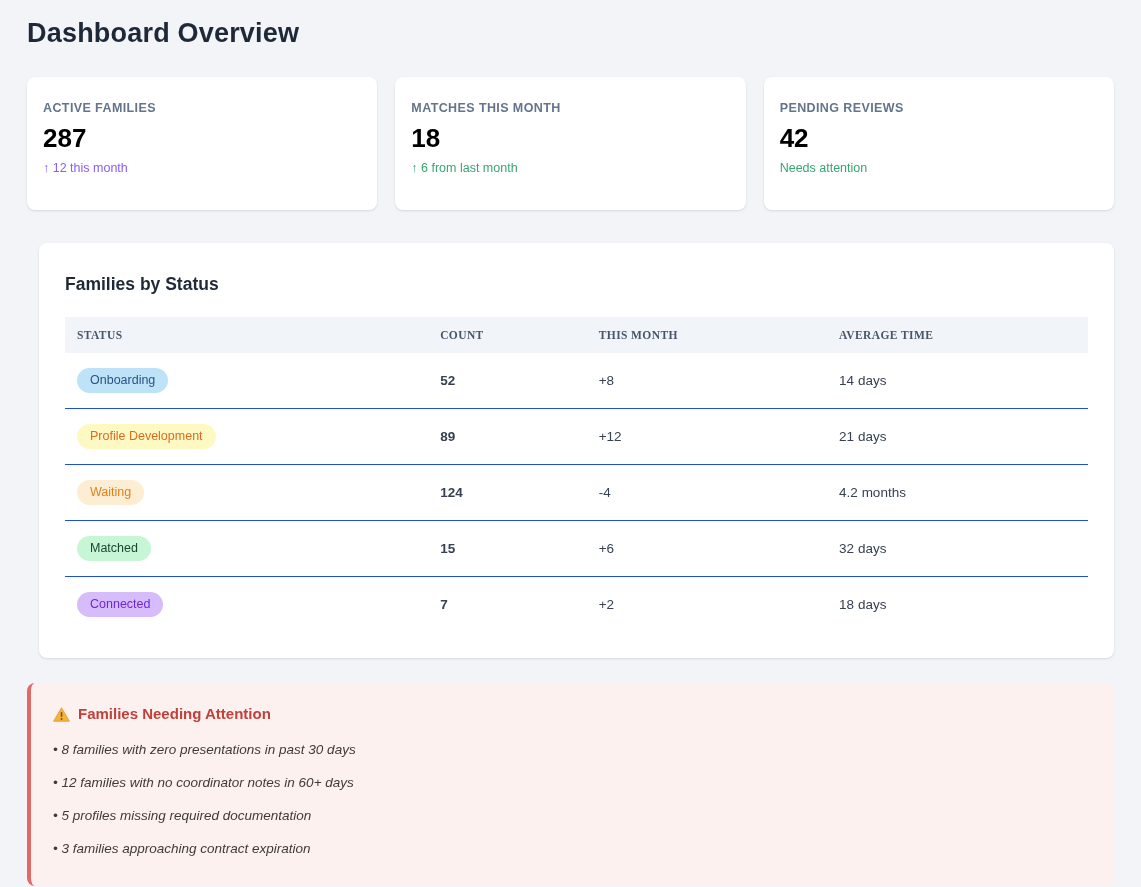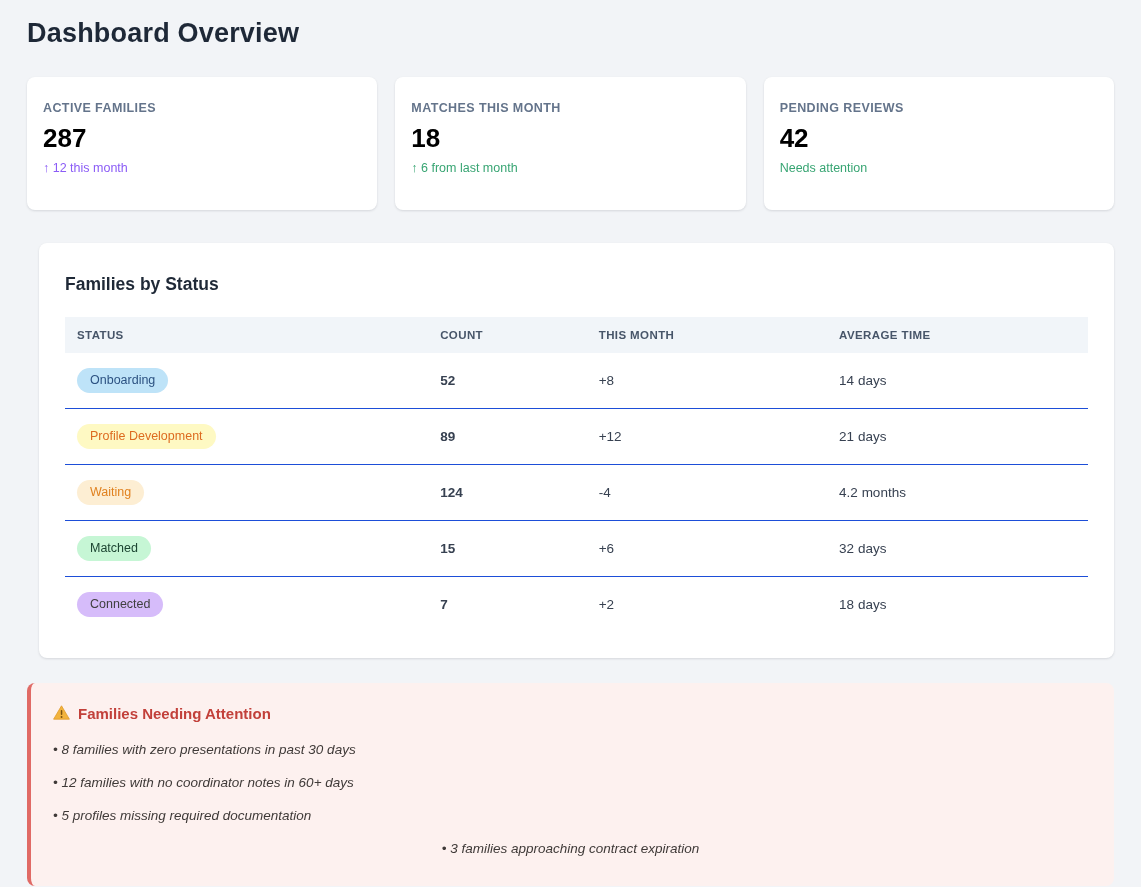--- a/index.html
+++ b/index.html
@@ -74,20 +74,21 @@
     border-collapse: collapse;
   }
   .status-table th {
     background: #f1f5f9;
     text-align: left;
     font-size: 11.5px;
     font-weight: 600;
     color: #475569;
     letter-spacing: 0.4px;
     padding: 12px 12px;
+    font-family: Liberation Serif, serif;
   }
   .status-table td {
     padding: 15px 12px;
     border-bottom: 1px solid #1d4ed8;
     font-size: 13.5px;
     color: #374151;
     height: 53px;
   }
   .status-table tr:last-child td { border-bottom: none; }
   .col-status { width: 35.5%; }
@@ -110,36 +111,36 @@
   .alert {
     margin-top: 25px;
     border-radius: 8px;
     border-left-width: 4px;
     border-left-style: solid;
     padding: 22px 26px 30px 22px;
     min-height: 194px;
   }
   .alert-header {
     display: flex;
-    align-items: flex-start;
+    align-items: flex-end;
     gap: 8px;
   }
   .alert-title {
     font-size: 15px;
     font-weight: 700;
   }
   .warning-icon { display: inline-flex; }
   .alert-items { margin-top: 20px; }
   .alert-item {
     font-size: 13.5px;
     color: #3f3a38;
     margin-bottom: 18px;
     font-style: italic;
   }
-  .alert-item:last-child { margin-bottom: 0; text-align: center; }
+  .alert-item:last-child { margin-bottom: 0; }
   .alert-item::before { content: "• "; }
 </style>
 </head>
 <body>
 
 <div class="page" style="background: rgb(242, 244, 247);">
 
   <h1 class="page-title">Dashboard Overview</h1>
 
   <div class="stats-row">
@@ -190,21 +191,21 @@
           <td>-4</td>
           <td>4.2 months</td>
         </tr>
         <tr>
           <td><span class="badge" style="background: rgb(198, 246, 213); color: rgb(28, 69, 50);">Matched</span></td>
           <td class="count-cell">15</td>
           <td>+6</td>
           <td>32 days</td>
         </tr>
         <tr>
-          <td><span class="badge" style="background: rgb(214, 188, 250); color: #404040;">Connected</span></td>
+          <td><span class="badge" style="background: rgb(214, 188, 250); color: #6d28d9;">Connected</span></td>
           <td class="count-cell">7</td>
           <td>+2</td>
           <td>18 days</td>
         </tr>
       </tbody>
     </table>
   </div>
 
   <div class="alert" style="background: rgb(253, 241, 239); border-left-color: rgb(224, 106, 101);">
     <div class="alert-header">

